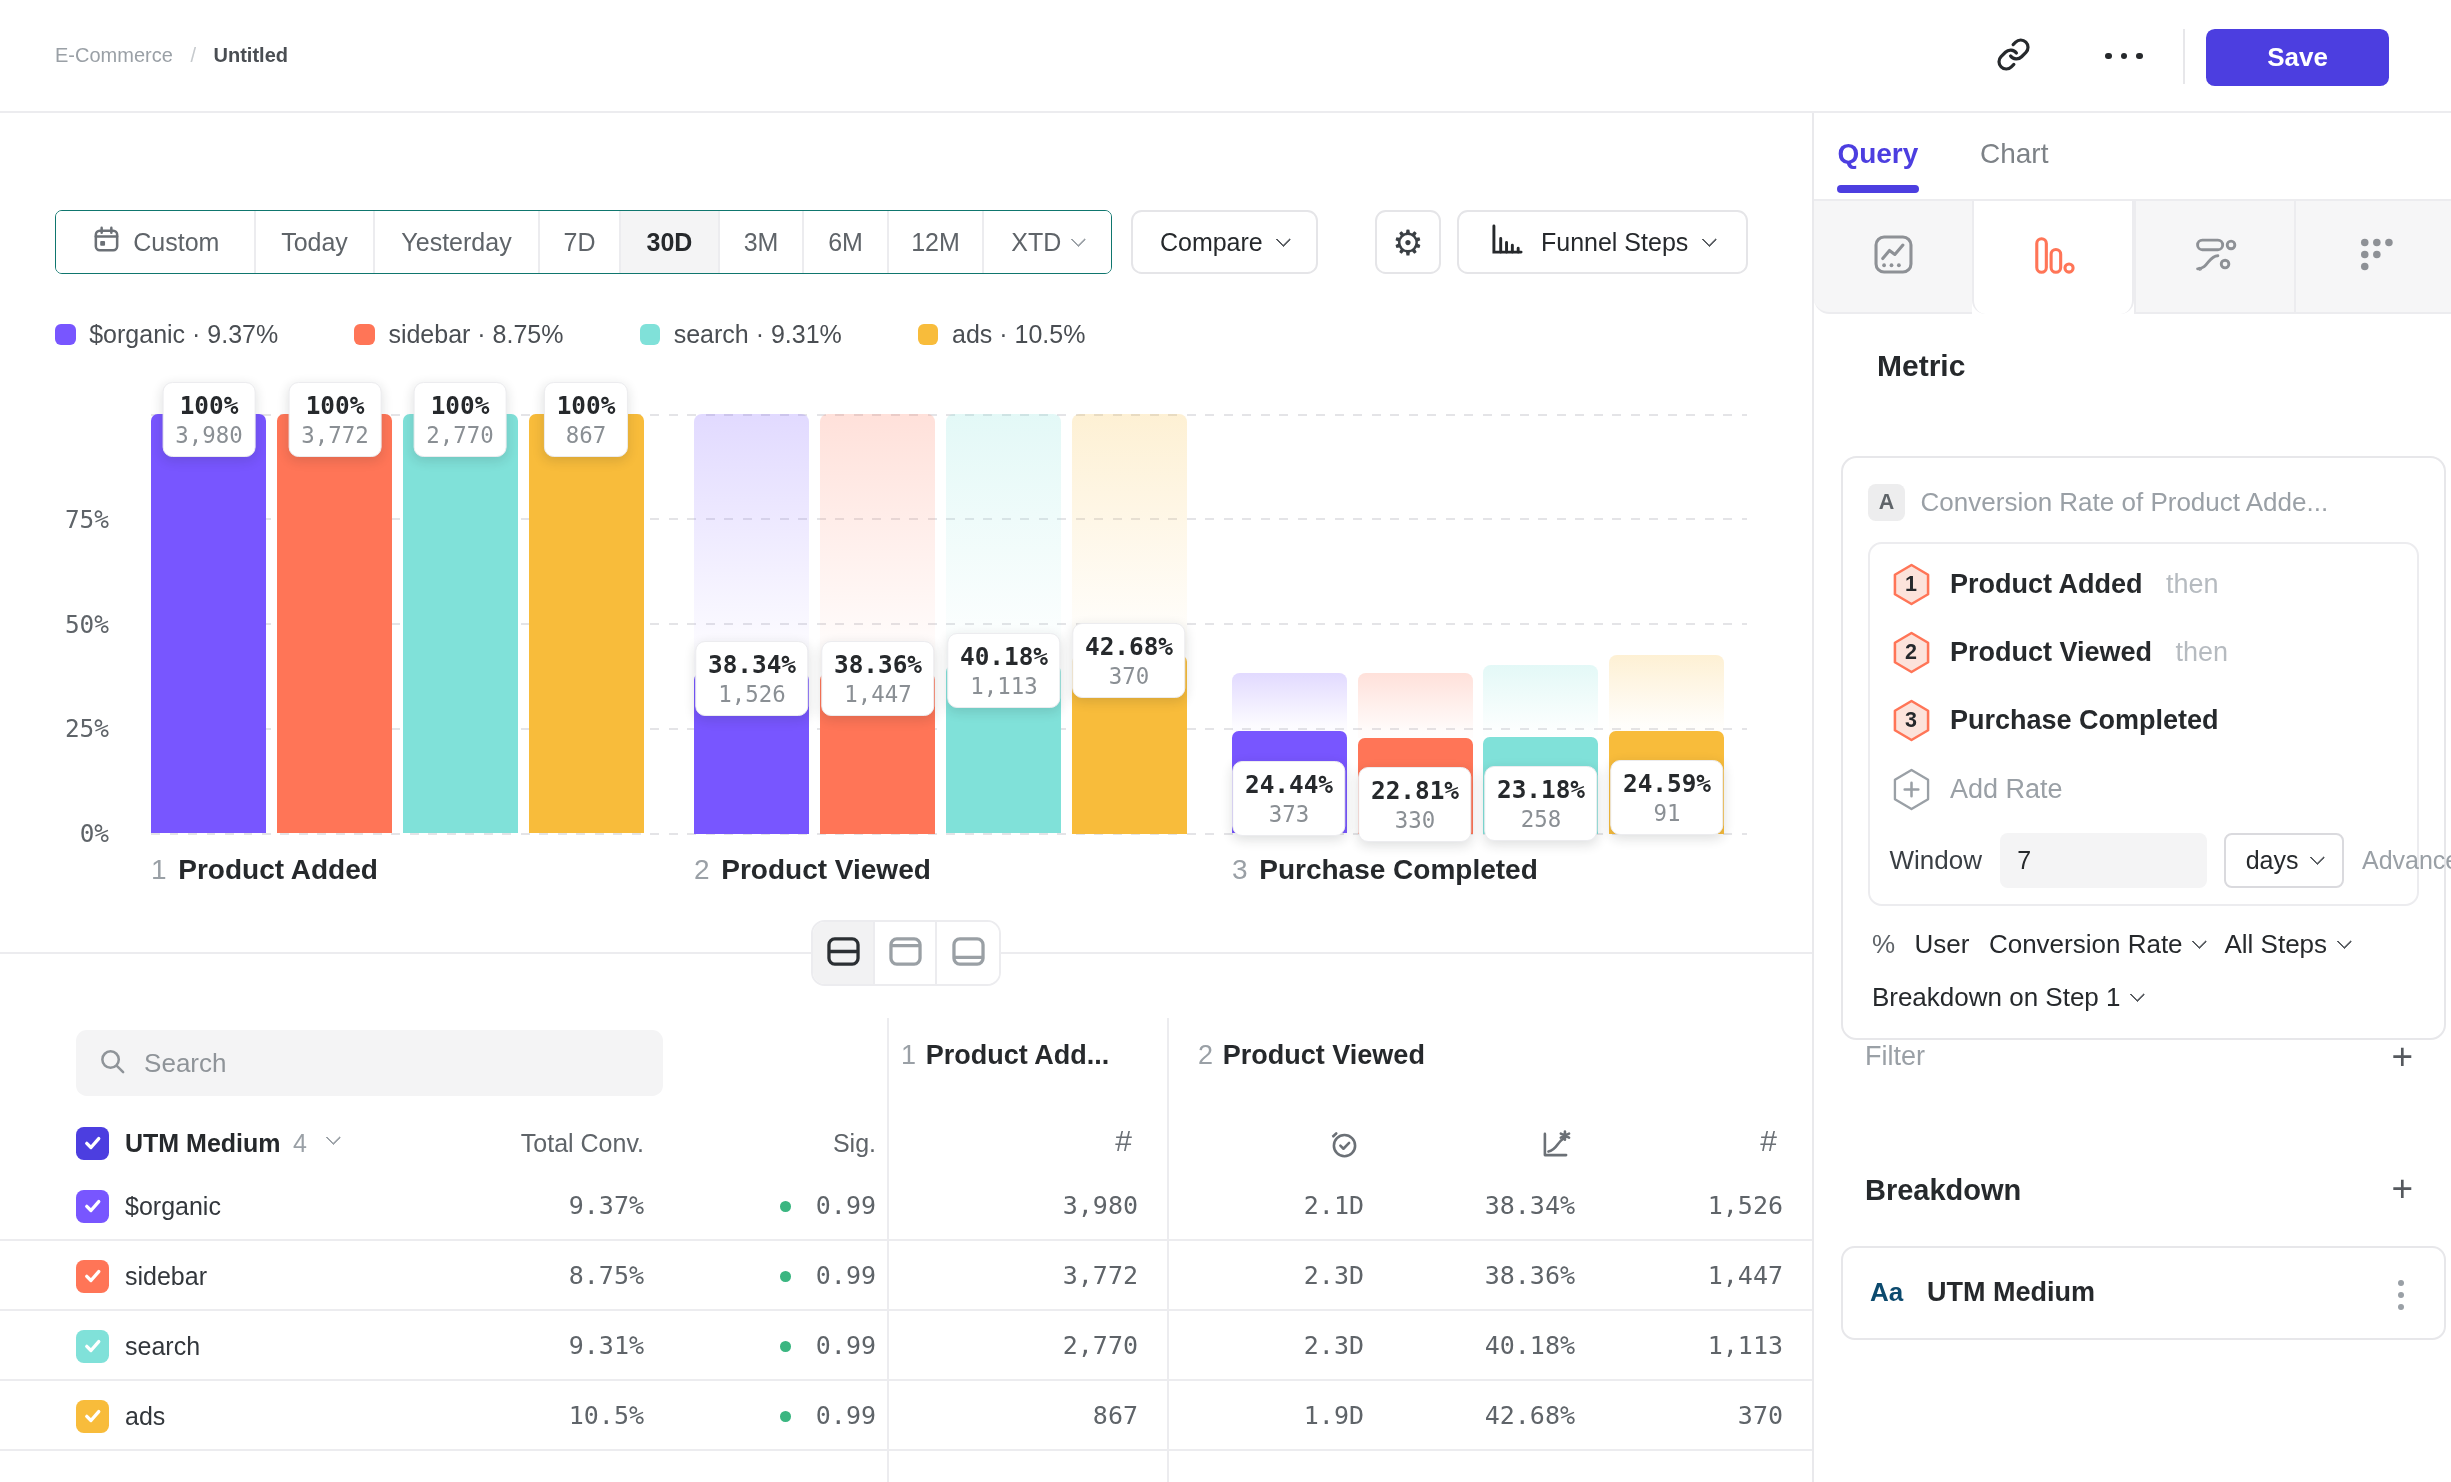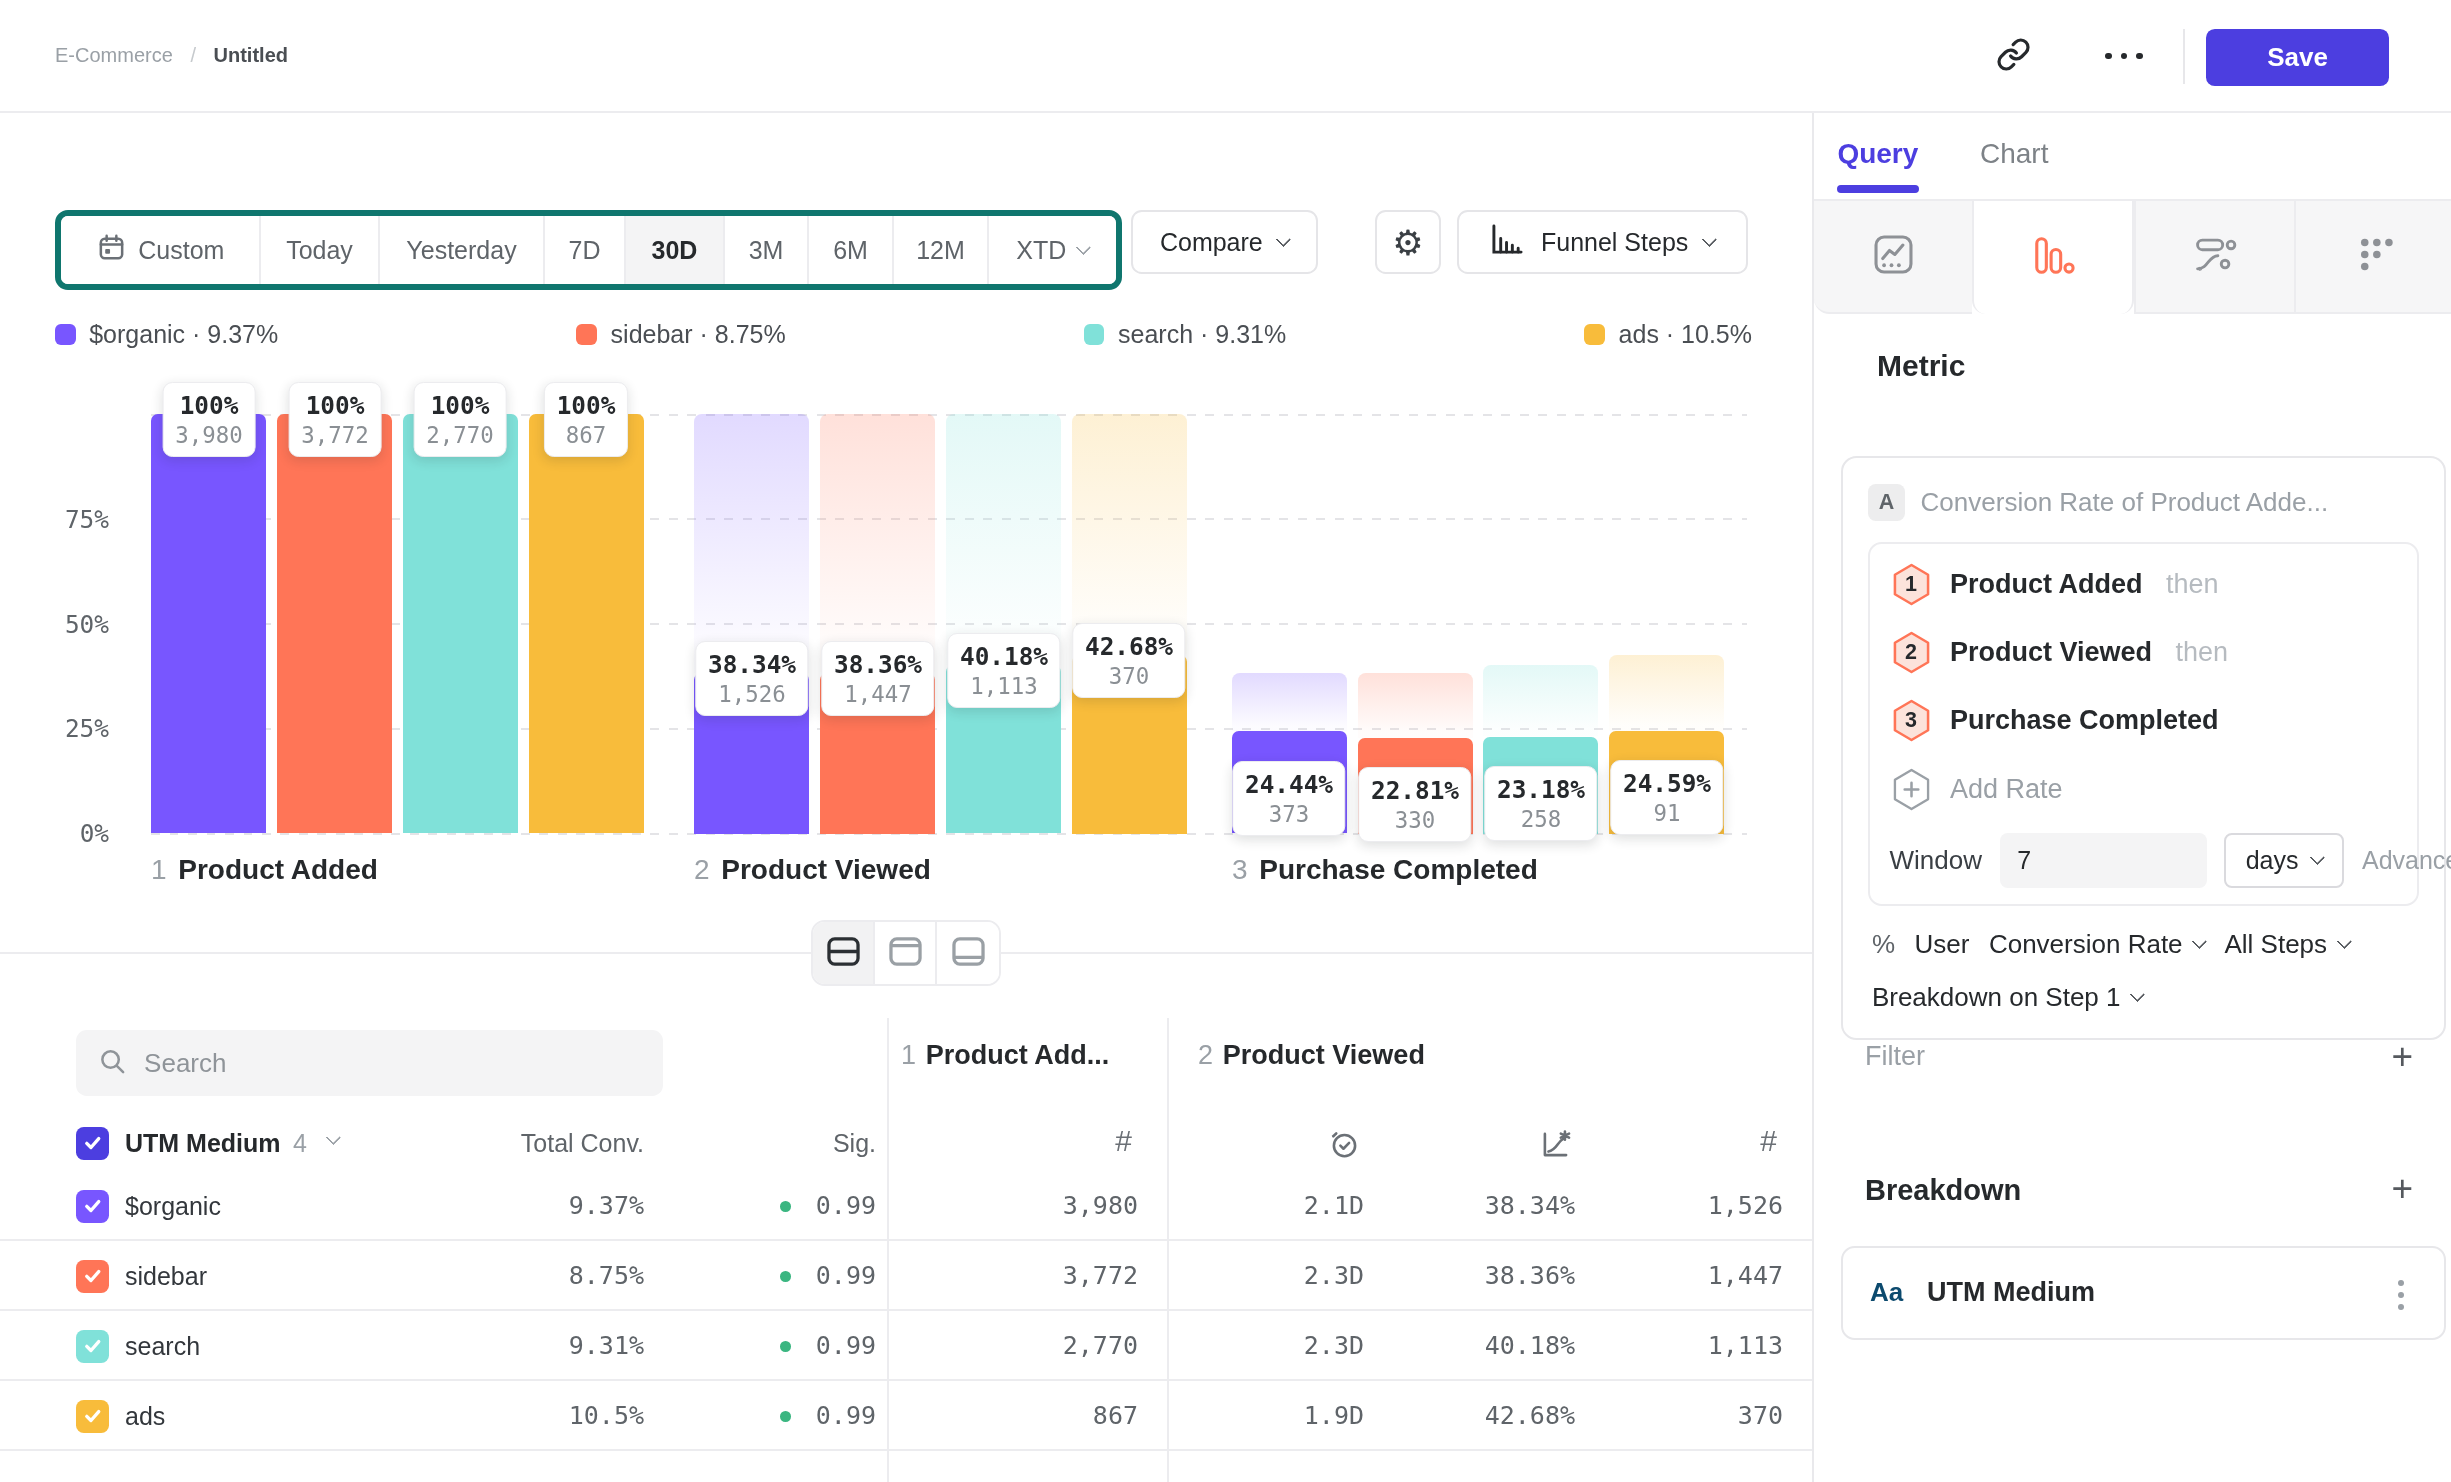--- a/index.html
+++ b/index.html
@@ -14,33 +14,33 @@
   .crumb .sep{color:#c6cacd}
   .crumb .title{color:#4a4e53;font-weight:600}
   .hbtn{position:absolute;top:25px;width:62px;height:62px;display:flex;align-items:center;justify-content:center;border-radius:9.8px;cursor:pointer}
   .hdiv{position:absolute;left:2183px;top:29px;width:2px;height:55px;background:#e7e7ea}
   .save{position:absolute;left:2206px;top:29px;width:183px;height:57px;background:#4C3EE0;border-radius:8.8px;
         color:#fff;font-size:26px;font-weight:600;display:flex;align-items:center;justify-content:center;cursor:pointer}
   .dots3{display:flex;gap:8.8px}
   .dots3 i{width:6.8px;height:6.8px;border-radius:50%;background:#26292c}
 
   
-  .dategroup{position:absolute;left:55px;top:210px;height:80px;display:flex;border:6px solid #0f766e;border-radius:13px;overflow:hidden;background:#fff}
+  .dategroup{position:absolute;left:55px;top:210px;height:64px;display:flex;border:1px solid #0f766e;border-radius:7px;overflow:hidden;background:#fff}
   .dcell{height:100%;display:flex;align-items:center;justify-content:center;gap:11.7px;font-size:25px;color:#5f6469;
          border-right:2px solid #ececef;cursor:pointer;background:#fff}
   .dcell:last-child{border-right:none}
   .dcell.sel{background:#f4f4f5;color:#26292c;font-weight:700}
   .toolbtn{position:absolute;top:210px;height:64px;border:2px solid #e5e5e8;border-radius:10.7px;background:#fff;
            display:flex;align-items:center;justify-content:center;gap:15.6px;font-size:25px;font-weight:500;color:#26292c;cursor:pointer}
   .chev{display:inline-block;width:10.7px;height:10.7px;border-right:2.9px solid #55595e;border-bottom:2.9px solid #55595e;
         transform:rotate(45deg);border-radius:1px;margin-top:-5.9px}
   .chev.gray{border-color:#9aa0a6}
 
   
-  .legend{position:absolute;left:55px;top:318px;width:1697px;height:33px;display:flex;align-items:center;justify-content:space-between;gap:76px}
+  .legend{position:absolute;left:55px;top:318px;width:1697px;height:33px;display:flex;align-items:center;justify-content:flex-start;gap:76px}
   .litem{display:flex;align-items:center;gap:13.7px;font-size:25px;color:#4a4e53;font-weight:500;cursor:pointer}
   .lsw{width:20.5px;height:20.5px;border-radius:5.9px}
 
   
   .chart{position:absolute;left:0;top:0;width:1812px;height:975px}
   .gridline{position:absolute;height:2px;background:repeating-linear-gradient(90deg,#e4e4e7 0 8.8px,transparent 8.8px 18.5px)}
   .ytick{position:absolute;left:33px;width:76px;text-align:right;font-family:"DejaVu Sans Mono",monospace;font-size:24.4px;color:#5f6469}
   .bar{position:absolute;border-radius:6.8px 6.8px 0 0;cursor:pointer}
   .ghost{position:absolute;border-radius:7.8px 7.8px 0 0}
   .bar-card{position:absolute;transform:translateX(-50%);background:#fff;border:1px solid #ececef;border-radius:9.8px;

